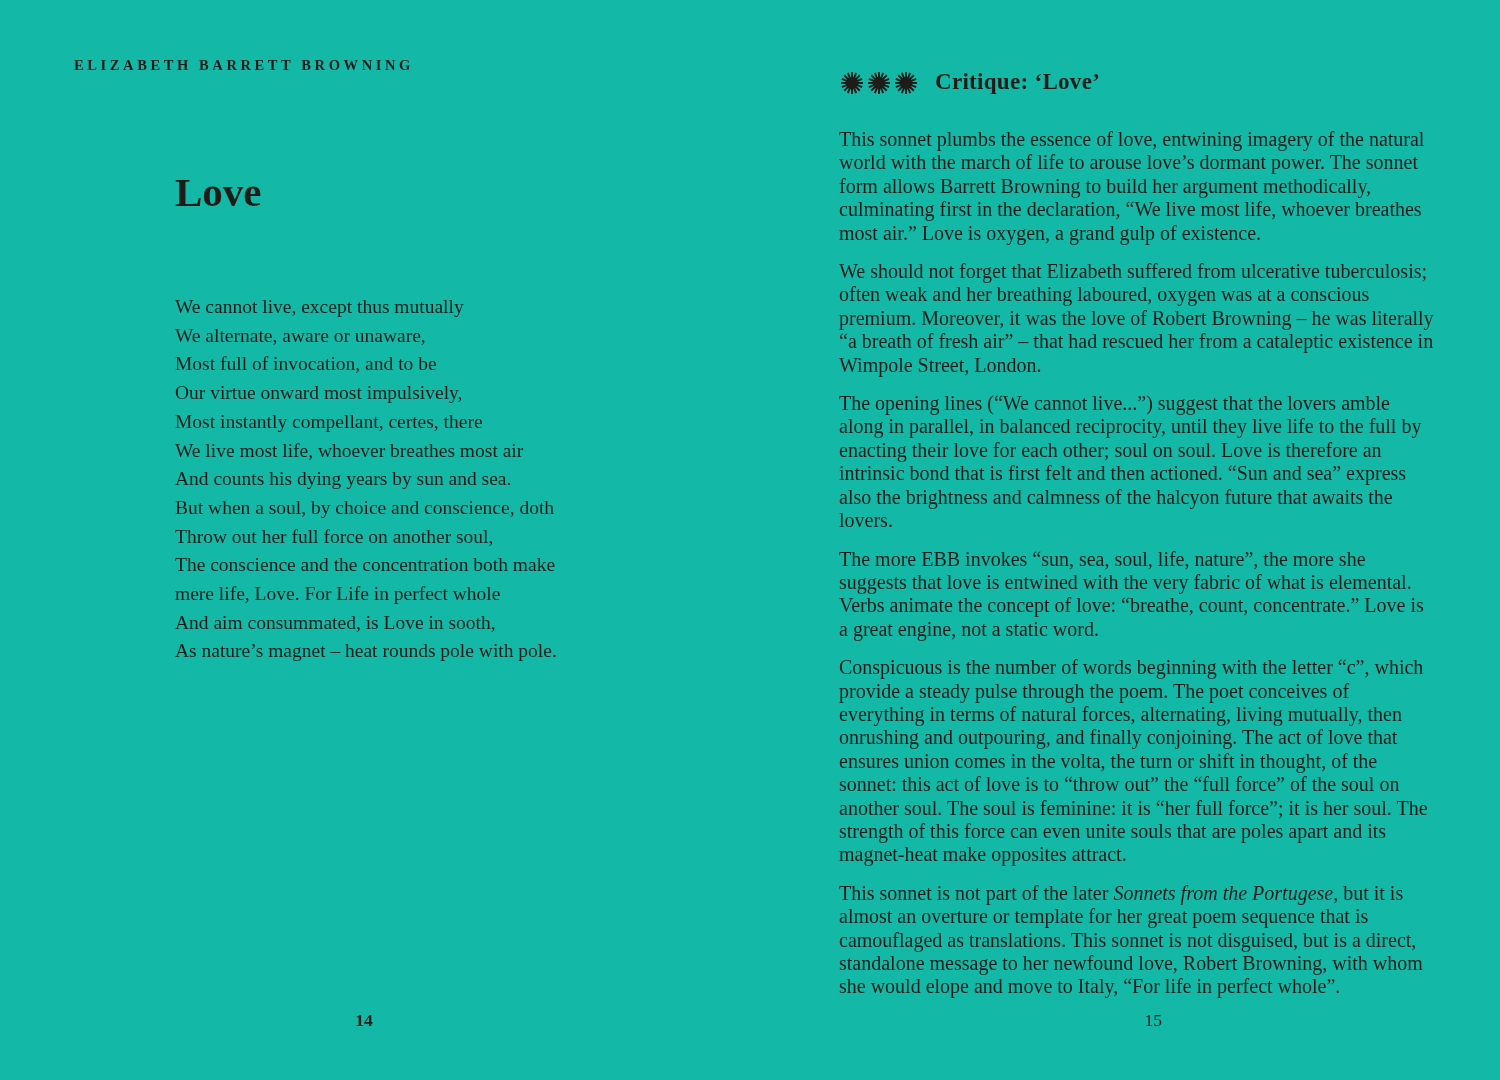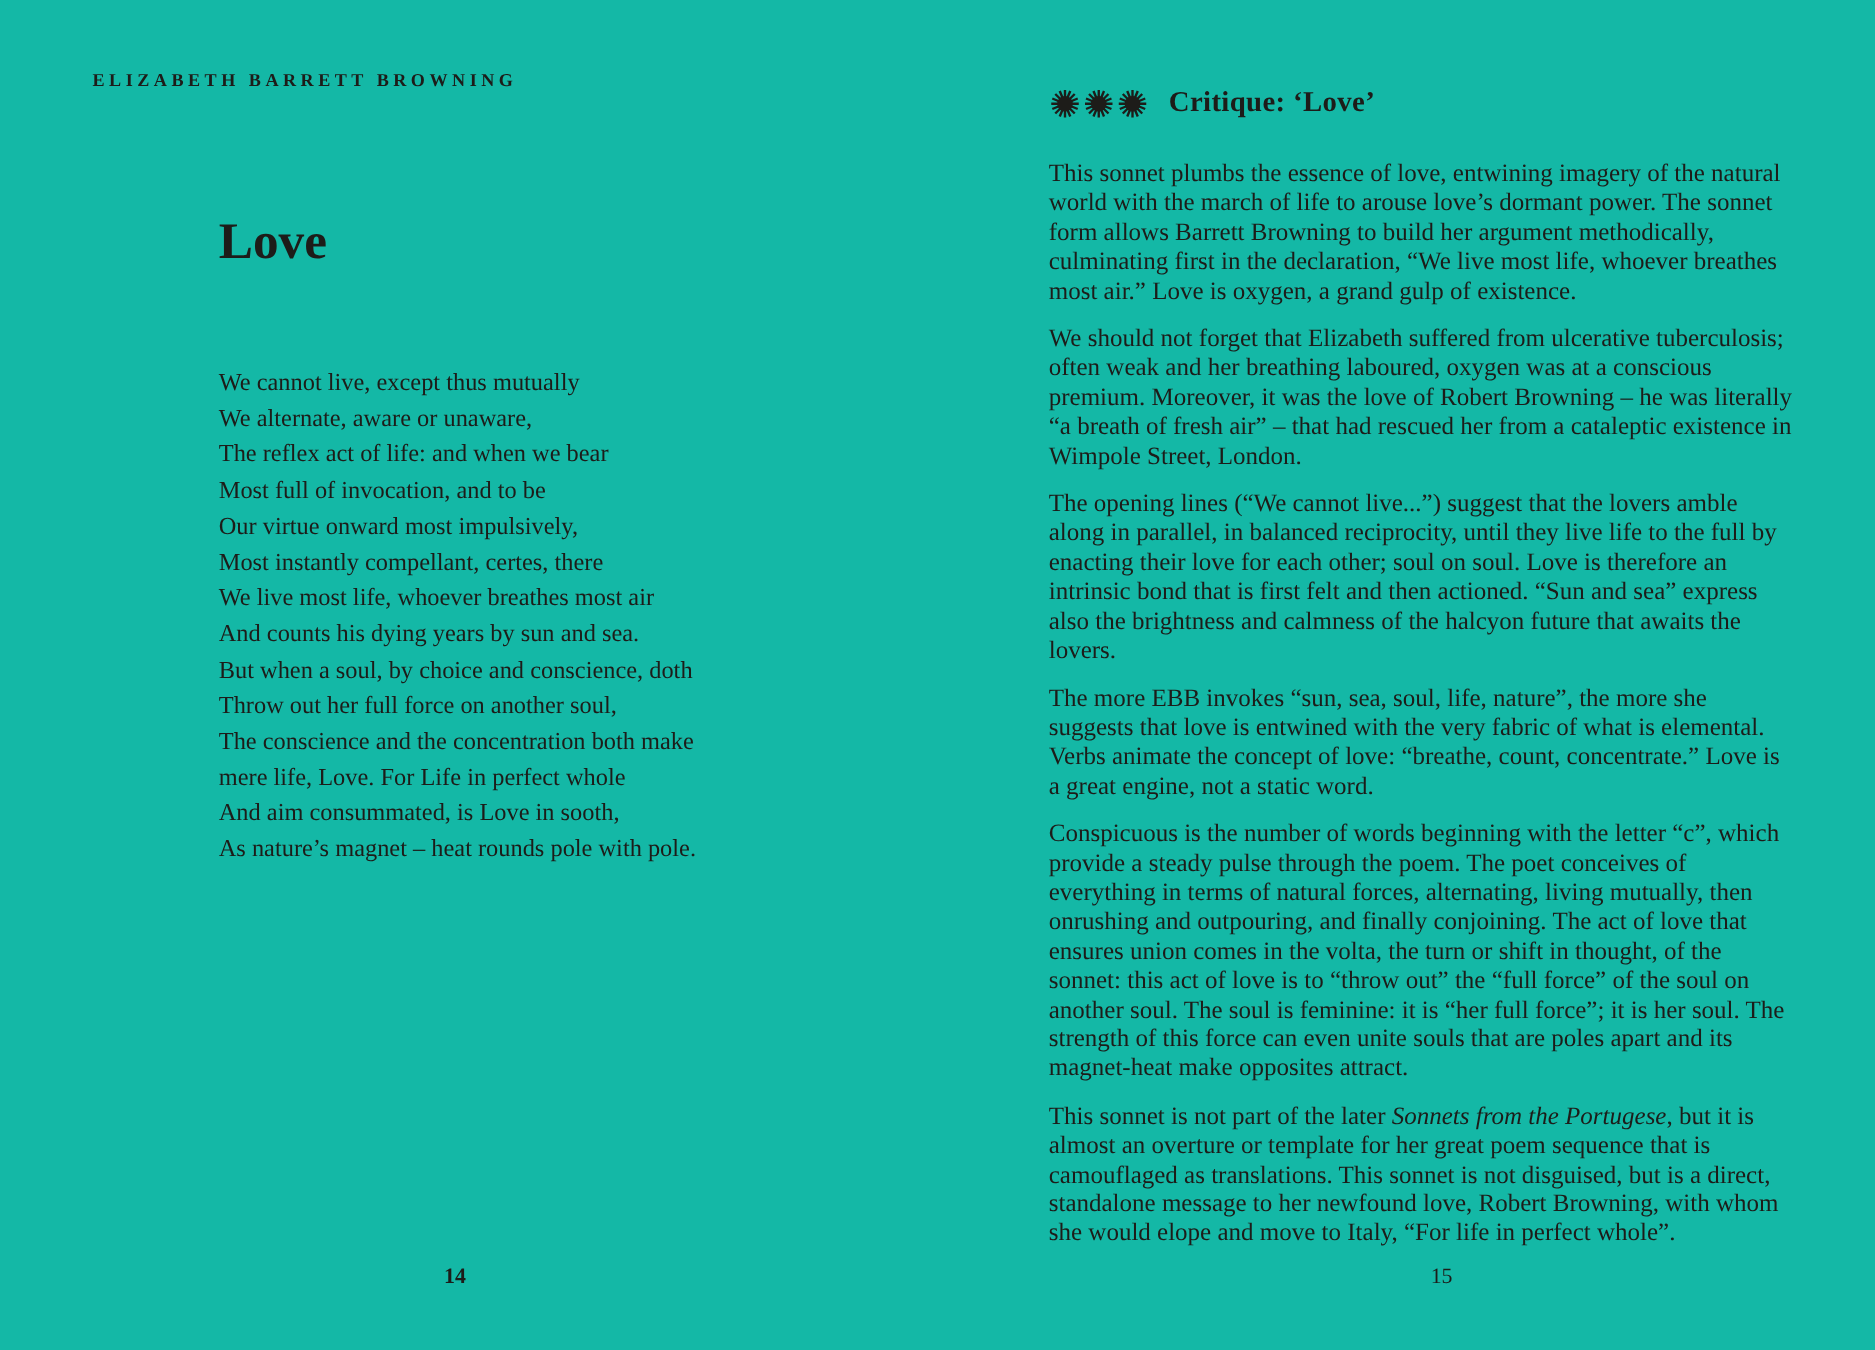--- a/index.html
+++ b/index.html
@@ -89,21 +89,20 @@
 
 <div id="spread">
 
   <header class="running-header">ELIZABETH BARRETT BROWNING</header>
 
   <h1 class="poem-title">Love</h1>
 
   <div class="poem">
     <div class="poem-line">We cannot live, except thus mutually</div>
     <div class="poem-line">We alternate, aware or unaware,</div>
-    <div class="poem-line">The reflex act of life: and when we bear</div>
     <div class="poem-line">Most full of invocation, and to be</div>
     <div class="poem-line">Our virtue onward most impulsively,</div>
     <div class="poem-line">Most instantly compellant, certes, there</div>
     <div class="poem-line">We live most life, whoever breathes most air</div>
     <div class="poem-line">And counts his dying years by sun and sea.</div>
     <div class="poem-line">But when a soul, by choice and conscience, doth</div>
     <div class="poem-line">Throw out her full force on another soul,</div>
     <div class="poem-line">The conscience and the concentration both make</div>
     <div class="poem-line">mere life, Love. For Life in perfect whole</div>
     <div class="poem-line">And aim consummated, is Love in sooth,</div>

